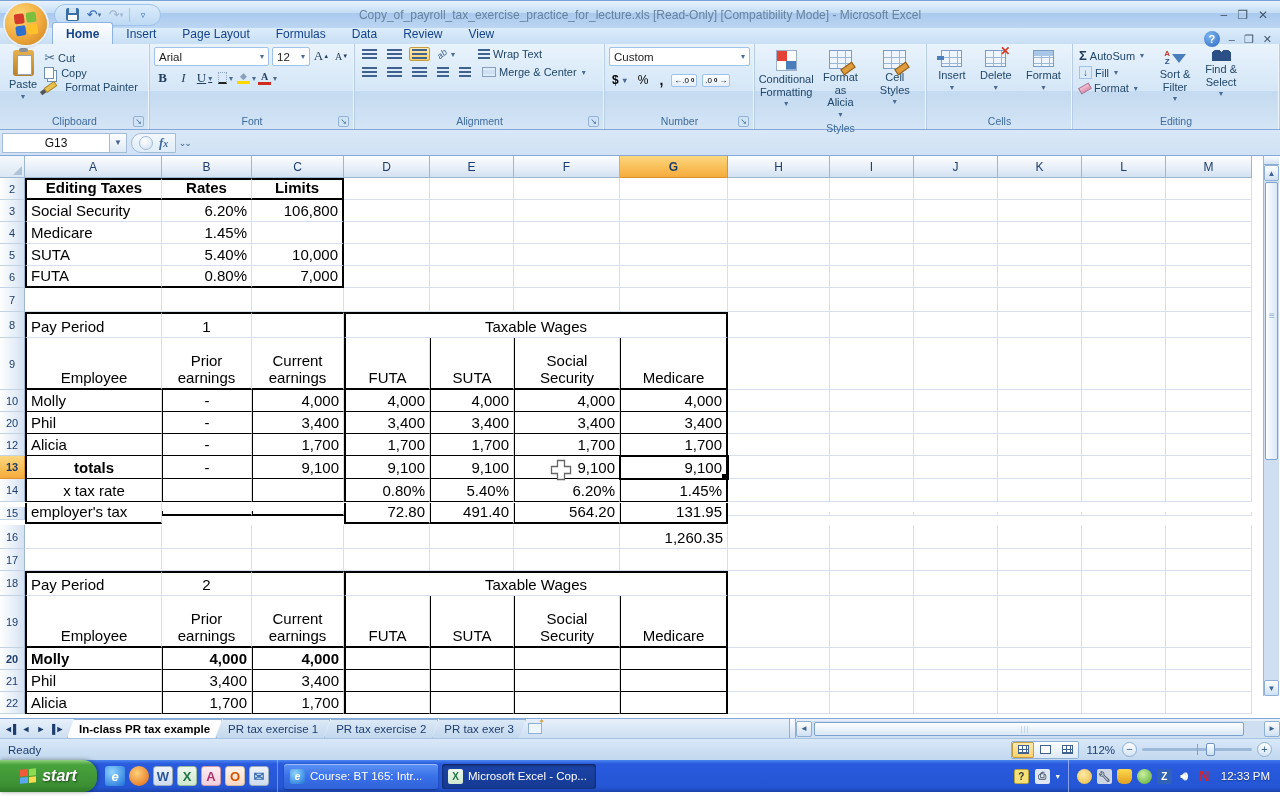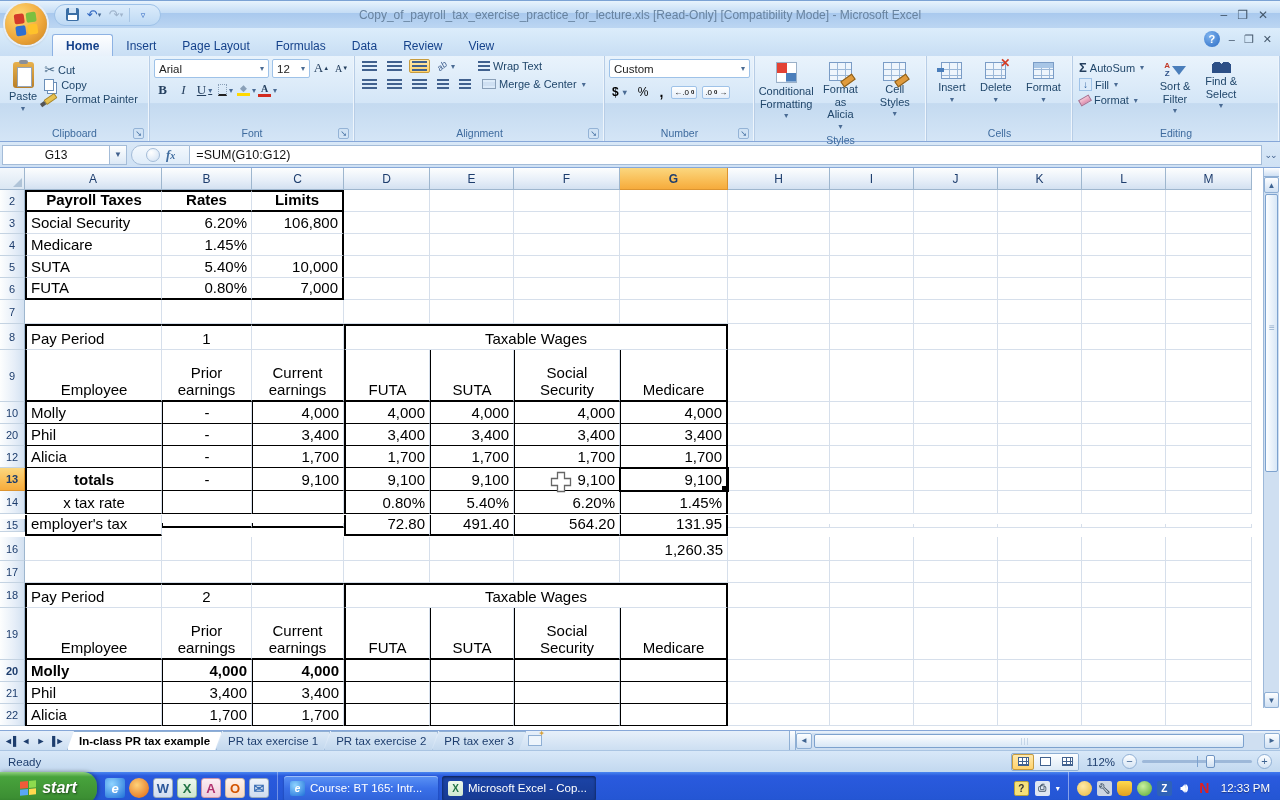--- a/index.html
+++ b/index.html
@@ -17,21 +17,21 @@
   .wctrl{margin-left:auto;display:flex;gap:10px;padding-right:12px;font-size:12px;color:#44576b;z-index:2}
   .wctrl span{cursor:default}
   
   .officebtn{position:absolute;left:5px;top:2px;width:42px;height:42px;border-radius:50%;z-index:20;
     background:radial-gradient(circle at 35% 30%,#ffd977,#f0a93c 55%,#c87f1d);box-shadow:0 0 0 2px #e8eff7,0 1px 3px rgba(0,0,0,.4);display:flex;align-items:center;justify-content:center}
   .offlogo{width:22px;height:22px;display:grid;grid-template-columns:1fr 1fr;grid-template-rows:1fr 1fr;gap:2px;transform:rotate(-8deg)}
   .offlogo i{border-radius:2px}
   .offlogo i:nth-child(1){background:#d43b2a}.offlogo i:nth-child(2){background:#7cbf3f}
   .offlogo i:nth-child(3){background:#2f6fd0}.offlogo i:nth-child(4){background:#ffc22b}
   
-  .tabrow{height:28px;background:linear-gradient(#dcedfb,#c8def4);display:flex;align-items:flex-end;padding-left:52px;position:relative}
+  .tabrow{height:16px;background:linear-gradient(#dcedfb,#c8def4);display:flex;align-items:flex-end;padding-left:52px;position:relative}
   .rtab{font-size:12px;color:#15428b;padding:4px 13px 3px;cursor:default}
   .rtab.active{background:linear-gradient(#fdfeff,#e8f1fb);border:1px solid #8db2e3;border-bottom:none;border-radius:3px 3px 0 0;font-weight:bold}
   .tabrow-right{position:absolute;right:8px;top:3px;display:flex;align-items:center;gap:9px;font-size:11px;color:#44576b}
   .helpbtn{width:16px;height:16px;border-radius:50%;background:radial-gradient(circle at 35% 30%,#7fb4ef,#2a6bc4);color:#fff;font-weight:bold;font-size:11px;display:flex;align-items:center;justify-content:center}
   
   .ribbon{height:86px;background:linear-gradient(#e9f3fc,#d4e6f7 55%,#c4daf0 56%,#d4e5f6);border-bottom:1px solid #86a7d8;display:flex}
   .rgroup{display:flex;flex-direction:column;border-right:1px solid #b7cde6;box-shadow:inset -1px 0 0 #eef5fc;padding:3px 4px 0}
   .rg-body{flex:1;display:flex;align-items:flex-start}
   .rg-label{height:16px;display:flex;align-items:center;justify-content:center;gap:4px;font-size:10.5px;color:#3e6b9e;position:relative}
   .launcher{position:absolute;right:1px;bottom:2px;width:11px;height:11px;border:1px solid #94b3d6;border-radius:2px;color:#3e6b9e;font-size:8px;line-height:9px;text-align:center}
@@ -66,21 +66,21 @@
   .ic-az{display:flex;flex-direction:column;font-size:8px;font-weight:bold;line-height:1}
   .ic-az b:first-child{color:#c23b2a}.ic-az b:last-child{color:#2c4f86}
   .funnel{width:0;height:0;border-left:7px solid transparent;border-right:7px solid transparent;border-top:9px solid #4a7ebb;margin-left:2px}
   .ic-eraser{width:12px;height:7px;background:linear-gradient(#f4c4d4,#de8fb0);border:1px solid #a86a8a;transform:rotate(-30deg)}
   .ic-filldown{width:13px;height:13px;border:1px solid #9ec2e8;background:#dcebfa;color:#2c5f9e;font-size:10px;display:flex;align-items:center;justify-content:center}
   .twoLine{width:46px}
   
   .fbar{height:26px;background:linear-gradient(#d9e8f7,#cfe1f4);display:flex;align-items:center;padding:2px 2px;border-bottom:1px solid #86a7d8;gap:0}
   .namebox{width:108px;height:20px;background:#fff;border:1px solid #a4bcd8;display:flex;align-items:center;justify-content:center;font-size:12px;color:#111}
   .nb-arrow{width:17px;height:20px;background:linear-gradient(#fdfefe,#dde9f6);border:1px solid #a4bcd8;border-left:none;color:#41618e;font-size:8px;display:flex;align-items:center;justify-content:center}
-  .fx-zone{display:flex;align-items:center;height:20px;background:linear-gradient(#f3f8fd,#dfecf9);border:1px solid #a4bcd8;border-radius:10px 0 0 10px;margin-left:4px;padding:0 14px;gap:6px}
+  .fx-zone{display:flex;align-items:center;height:20px;background:linear-gradient(#f3f8fd,#dfecf9);border:1px solid #a4bcd8;border-radius:10px 0 0 10px;margin-left:4px;padding:0 7px;gap:6px}
   .fx{font-family:"Liberation Serif",serif;font-style:italic;font-weight:bold;font-size:13px;color:#3e6b9e}
   .finput{flex:1;height:20px;background:#fff;border:1px solid #a4bcd8;border-left:none;display:flex;align-items:center;padding:0 6px;font-size:12.5px;color:#111}
   .fchev{width:16px;height:20px;display:flex;align-items:center;justify-content:center;color:#41618e;font-size:9px;letter-spacing:-2px}
   
   .gridzone{position:relative;height:562px;background:#fff}
   .gridrow{display:flex}
   .corner{flex:0 0 25px;background:linear-gradient(#f4f8fc,#dbe7f3);border-right:1px solid #9eb6ce;border-bottom:1px solid #9eb6ce;position:relative}
   .corner::after{content:"";position:absolute;right:2px;bottom:2px;border-left:9px solid transparent;border-bottom:9px solid #b0c4d8}
   .colhdr{height:22px;display:flex;align-items:center;justify-content:center;font-size:12px;color:#1d3d6d;background:linear-gradient(#fdfefe,#e6eef8 60%,#d3e1f1);border-right:1px solid #9eb6ce;border-bottom:1px solid #9eb6ce}
   .rowhdr{flex:0 0 25px;display:flex;align-items:center;justify-content:center;font-size:11px;color:#1d3d6d;background:linear-gradient(to right,#fdfefe,#e6eef8 60%,#d3e1f1);border-right:1px solid #9eb6ce;border-bottom:1px solid #c4d3e2}
@@ -412,21 +412,20 @@
   </div>
 </div>
 
 <div class="fbar">
   <div class="namebox">G13</div>
   <div class="nb-arrow">▼</div>
   <div class="fx-zone">
     <span style="width:14px;height:14px;border-radius:50%;background:radial-gradient(circle at 35% 30%,#fff,#cfe0f3);border:1px solid #a4bcd8"></span>
     <span class="fx">f<i style="font-size:10px">x</i></span>
   </div>
-  <div class="finput">=SUM(G10:G12)</div>
   <div class="fchev">⌄⌄</div>
 </div>
 
 <div class="gridzone">
   <div id="grid">
       <div class="gridrow">
         <div class="corner"></div>
         <div class="colhdr" style="flex: 0 0 137px;">A</div>
         <div class="colhdr" style="flex: 0 0 90px;">B</div>
         <div class="colhdr" style="flex: 0 0 92px;">C</div>
@@ -437,21 +436,21 @@
         <div class="colhdr" style="flex: 0 0 102px;">H</div>
         <div class="colhdr" style="flex: 0 0 84px;">I</div>
         <div class="colhdr" style="flex: 0 0 84px;">J</div>
         <div class="colhdr" style="flex: 0 0 84px;">K</div>
         <div class="colhdr" style="flex: 0 0 84px;">L</div>
         <div class="colhdr" style="flex: 0 0 86px;">M</div>
       </div>
       <div class="gridrow" style="height: 22px;">
         <div class="rowhdr">2</div>
         <div class="cell b ctr Bl Bt Bb" style="flex: 0 0 137px;">
-          <span>Payroll Taxes</span>
+          <span>Editing Taxes</span>
         </div>
         <div class="cell b ctr Bt Bb" style="flex: 0 0 90px;">
           <span>Rates</span>
         </div>
         <div class="cell b ctr Bt Bb Br" style="flex: 0 0 92px;">
           <span>Limits</span>
         </div>
         <div class="cell" style="flex: 0 0 86px;"></div>
         <div class="cell" style="flex: 0 0 84px;"></div>
         <div class="cell" style="flex: 0 0 106px;"></div>

